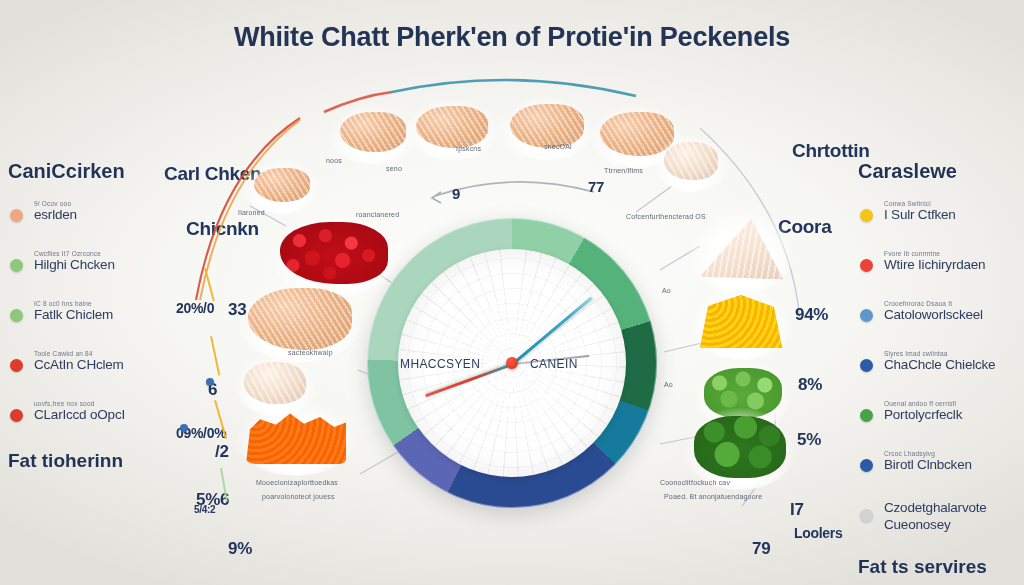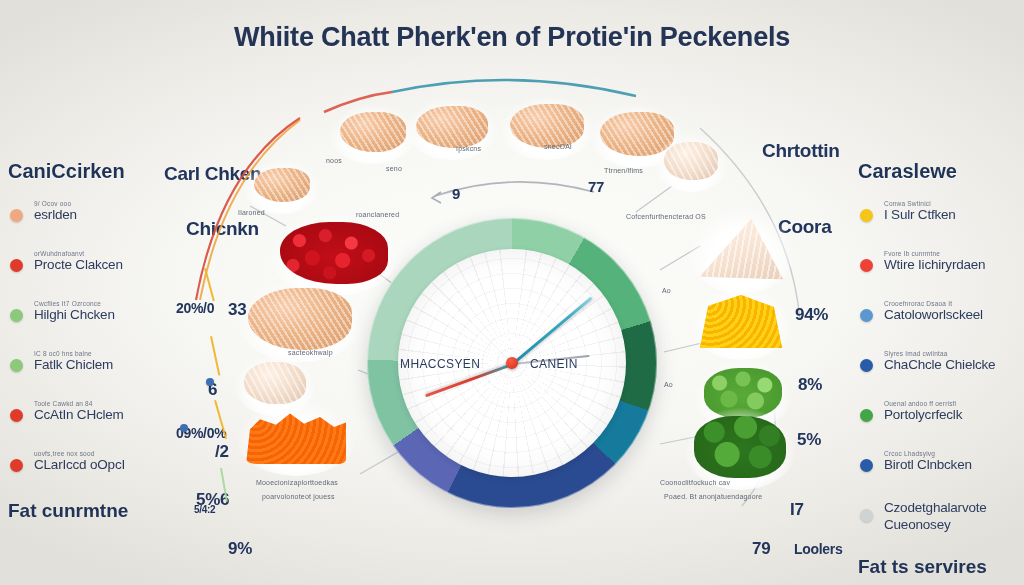--- a/index.html
+++ b/index.html
@@ -199,21 +199,21 @@
 </style>
 </head>
 <body>
 
 <div class="stage">
 
   <div id="title">Whiite Chatt Pherk'en of Protie'in Peckenels</div>
 
   <div class="pct" style="left:164px; top:163px; font-size:19px;">Carl Chken</div>
   <div class="pct" style="left:186px; top:218px; font-size:19px;">Chicnkn</div>
-  <div class="pct" style="left:762px; top:140px; font-size:19px;text-align:center;">Chrtottin</div>
+  <div class="pct" style="left:792px; top:140px; font-size:19px;text-align:center;">Chrtottin</div>
   <div class="pct" style="left:778px; top:216px; font-size:19px;">Coora</div>
 
   <svg id="arc-svg">
 
     <path d="M 300 118 Q 220 170 196 300" fill="none" stroke="#d9493a" stroke-width="2.2" opacity=".9"></path>
     <path d="M 300 120 Q 224 176 200 300" fill="none" stroke="#f0a13a" stroke-width="2" opacity=".85"></path>
 
     <path d="M 392 92 Q 512 66 636 96" fill="none" stroke="#2f8fa8" stroke-width="2.6" opacity=".85"></path>
     <path d="M 392 92 Q 360 96 324 112" fill="none" stroke="#d9493a" stroke-width="2.6" opacity=".85"></path>
 
@@ -328,21 +328,21 @@
       <div class="pct" style="left: 196px; top: 490px; font-size: 17px;">5%6</div>
       <div class="pct" style="left: 194px; top: 504px; font-size: 10px;">5/4:2</div>
       <div class="pct" style="left: 228px; top: 539px; font-size: 17px;">9%</div>
     </div>
   <div id="callouts-right">
       <div class="pct" style="left: 795px; top: 305px; font-size: 17px;">94%</div>
       <div class="pct" style="left: 798px; top: 375px; font-size: 17px;">8%</div>
       <div class="pct" style="left: 797px; top: 430px; font-size: 17px;">5%</div>
       <div class="pct" style="left: 790px; top: 500px; font-size: 17px;">I7</div>
       <div class="pct" style="left: 752px; top: 539px; font-size: 17px;">79</div>
-      <div class="pct" style="left: 778px; top: 541px; font-size: 14px; padding-left: 16px;">Loolers</div>
+      <div class="pct" style="left: 778px; top: 525px; font-size: 14px; padding-left: 16px;">Loolers</div>
     </div>
   <div id="callouts-arc">
       <div class="pct" style="left: 452px; top: 185px; font-size: 15px;">9</div>
       <div class="pct" style="left: 588px; top: 178px; font-size: 15px;">77</div>
     </div>
 
   <div class="lead y" style="left:206px; top:268px; width:34px; transform:rotate(75deg);"></div>
   <div class="lead y" style="left:212px; top:336px; width:40px; transform:rotate(78deg);"></div>
   <div class="lead y" style="left:216px; top:400px; width:40px; transform:rotate(74deg);"></div>
   <div class="lead g" style="left:222px; top:468px; width:34px; transform:rotate(80deg);"></div>
@@ -351,46 +351,41 @@
 
   <div class="legend-col left">
     <div class="legend-head">CaniCcirken</div>
     <div id="legend-left-items">
         <div class="legend-row">
           <span class="legend-dot" style="background: rgb(240, 168, 130);"></span>
           <div class="legend-sub">9/ Ocov ooo</div>
           <div class="legend-main">esrlden</div>
         </div>
         <div class="legend-row">
-          <span class="legend-dot" style="background: rgb(224, 58, 42);"></span>
-          <div class="legend-sub">orWuhdnafoanvt</div>
-          <div class="legend-main">Procte Clakcen</div>
-        </div>
-        <div class="legend-row">
           <span class="legend-dot" style="background: rgb(140, 201, 122);"></span>
           <div class="legend-sub">Cwcflies It7 Ozrconce</div>
           <div class="legend-main">Hilghi Chcken</div>
         </div>
         <div class="legend-row">
           <span class="legend-dot" style="background: rgb(140, 201, 122);"></span>
           <div class="legend-sub">IC 8 oc0 hns balne</div>
           <div class="legend-main">Fatlk Chiclem</div>
         </div>
         <div class="legend-row">
           <span class="legend-dot" style="background: rgb(224, 58, 42);"></span>
           <div class="legend-sub">Toole Cawkd an 84</div>
           <div class="legend-main">CcAtIn CHclem</div>
         </div>
         <div class="legend-row">
           <span class="legend-dot" style="background: rgb(224, 58, 42);"></span>
           <div class="legend-sub">uovfs,tree nox sood</div>
           <div class="legend-main">CLarIccd oOpcI</div>
         </div>
       </div>
-    <div class="legend-foot">Fat cunrmtne</div>
+    <div class="legend-foot">Fat tioherinn</div>
   </div>
 
   <div class="legend-col right">
     <div class="legend-head">Caraslewe</div>
     <div id="legend-right-items">
         <div class="legend-row">
           <span class="legend-dot" style="background: rgb(245, 197, 24);"></span>
           <div class="legend-sub">Conwa Swtinici</div>
           <div class="legend-main">I Sulr Ctfken</div>
         </div>

